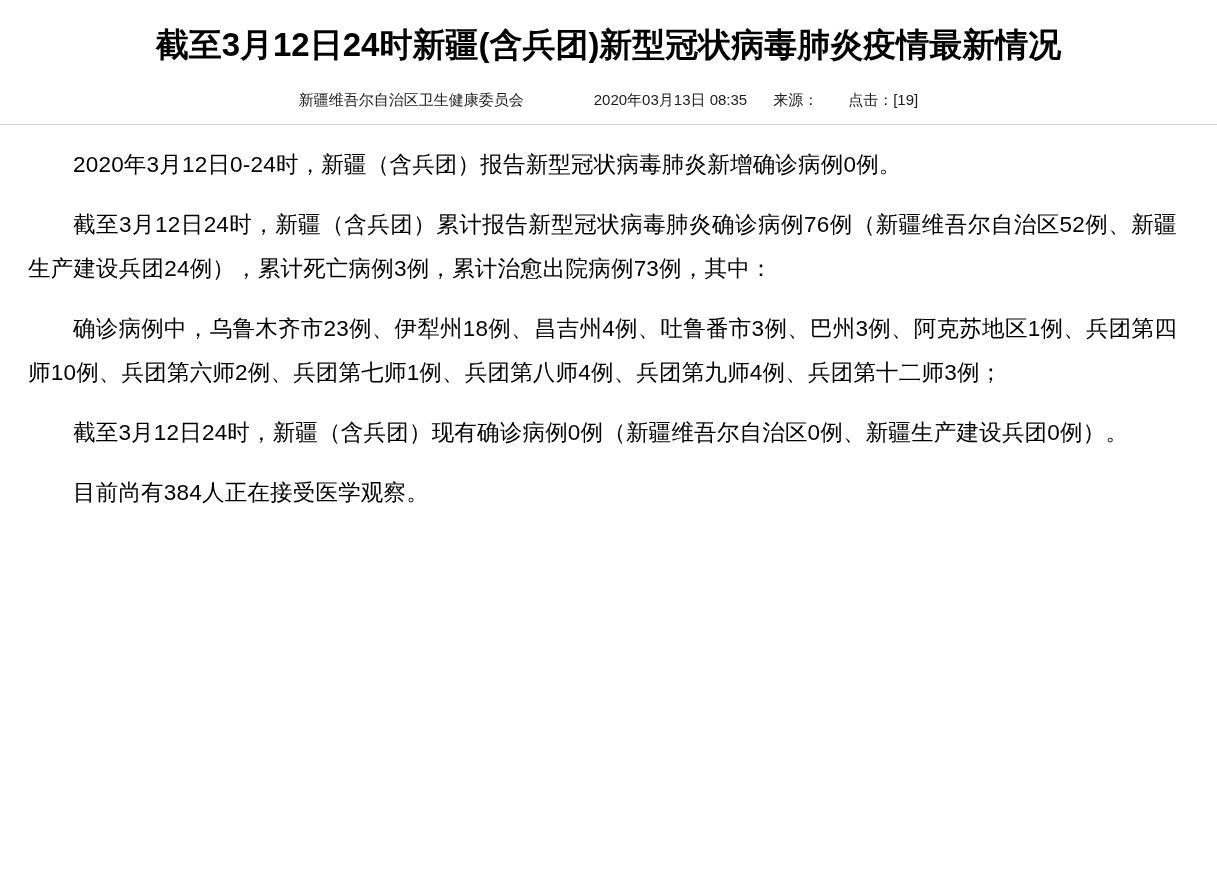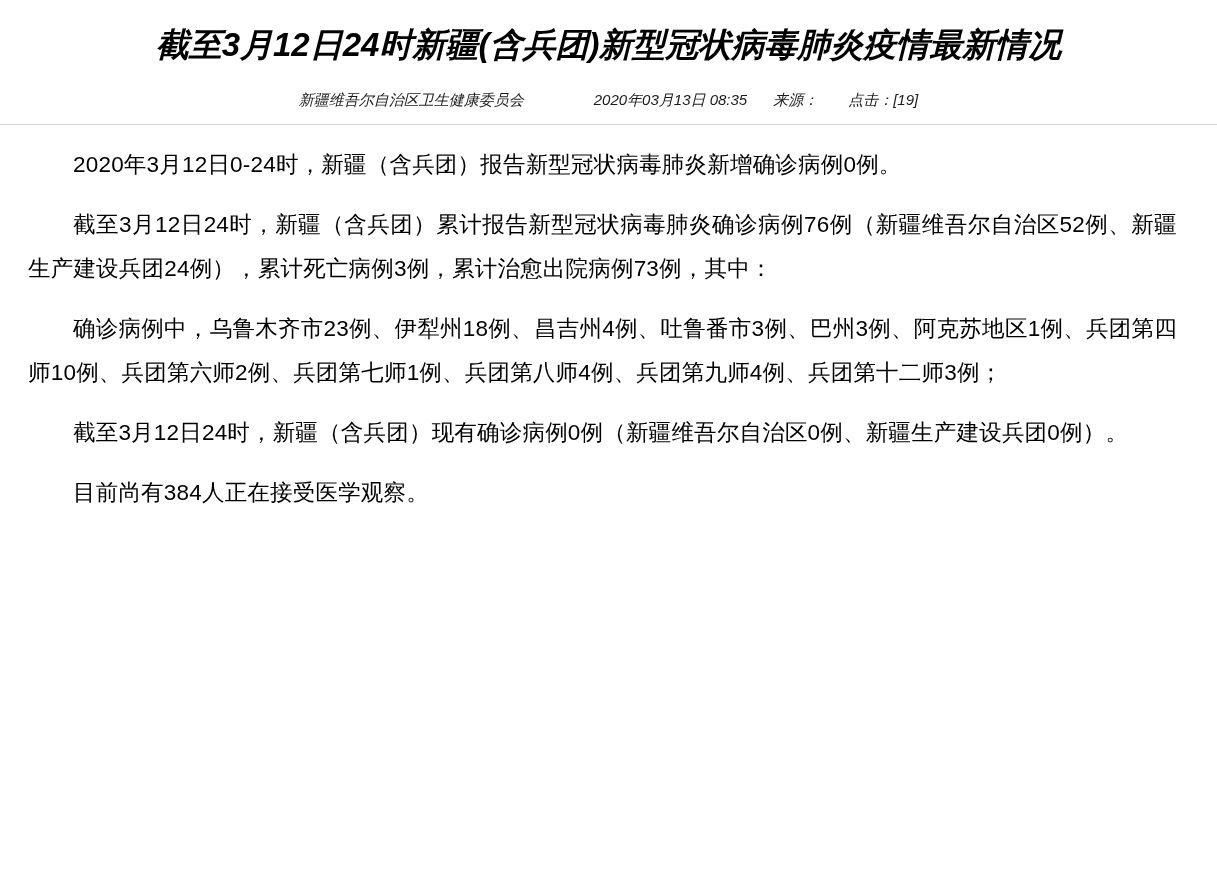--- a/index.html
+++ b/index.html
@@ -17,21 +17,20 @@
   .page {
     width: 1217px;
     height: 873px;
     box-sizing: border-box;
     padding: 0;
     position: relative;
   }
   .article-header {
     padding-top: 24px;
     text-align: center;
-    font-style: italic;
   }
   .article-title {
     font-family: "Liberation Sans", "DejaVu Sans", sans-serif;
     font-size: 33px;
     font-weight: bold;
     line-height: 1.25;
     letter-spacing: 0px;
     color: #000000;
     margin: 0 40px;
   }

